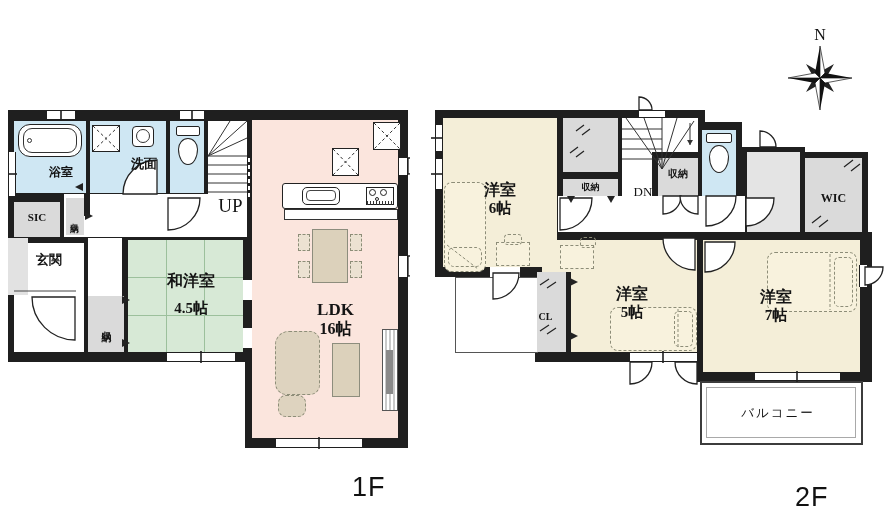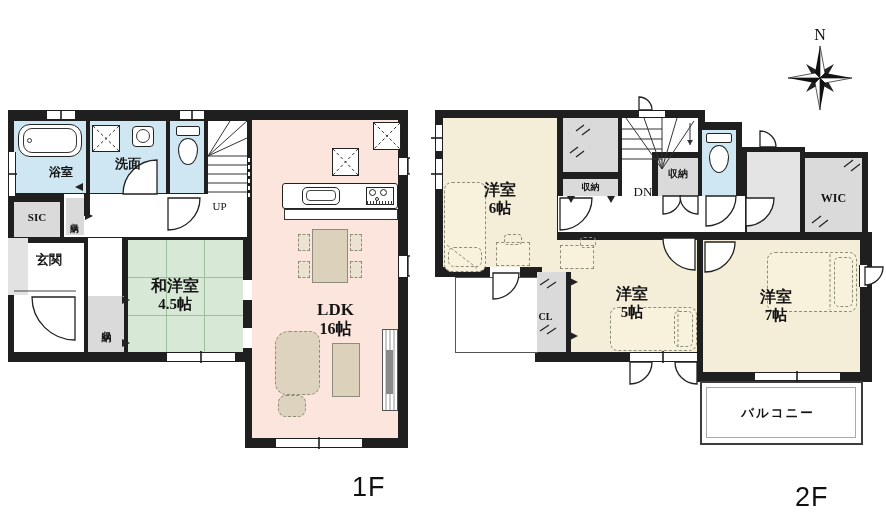--- a/index.html
+++ b/index.html
@@ -132,44 +132,44 @@
         <path d="M77,102 l8,4 -8,4 z"></path>
         <path d="M75,73 l-8,4 8,4 z"></path>
         <path d="M114,186 l8,4 -8,4 z"></path>
         <path d="M114,229 l8,4 -8,4 z"></path>
       </g>
     </svg>
 
     <div class="lbl" style="left:20px;top:54px;width:66px;height:16px;font-size:12px;">
         <span>浴室</span>
       </div>
-    <div class="lbl" style="left:82px;top:46px;width:76px;height:16px;font-size:13px;">
+    <div class="lbl" style="left:82px;top:46px;width:76px;height:16px;font-size:13px;padding-left:16px;">
         <span>洗面</span>
       </div>
     <div class="lbl" style="left:6px;top:100px;width:46px;height:14px;font-size:11px;">
         <span>SIC</span>
       </div>
     <div class="lbl vtext" style="left:59px;top:90px;width:16px;height:34px;font-size:8.5px;">
         <span>収納</span>
       </div>
     <div class="lbl" style="left:6px;top:142px;width:70px;height:15px;font-size:13px;">
         <span>玄関</span>
       </div>
     <div class="lbl vtext" style="left:82px;top:192px;width:32px;height:44px;font-size:10px;">
         <span>収納</span>
       </div>
-    <div class="lbl" style="left:110px;top:162px;width:114px;height:46px;font-size:16px;">
+    <div class="lbl" style="left:126px;top:162px;width:114px;height:46px;font-size:16px;justify-content:space-between;">
       <span>和洋室</span>
         <span style="font-size:15px;">4.5帖</span>
     </div>
     <div class="lbl" style="left:244px;top:185px;width:167px;height:48px;font-size:17px;">
       <span>LDK</span>
         <span style="font-size:16px;">16帖</span>
     </div>
-    <div class="lbl" style="left:192px;top:89px;width:39px;height:15px;font-size:11px;font-weight:400;">
+    <div class="lbl" style="left:203px;top:89px;width:39px;height:15px;font-size:19px;font-weight:400;">
         <span>UP</span>
       </div>
   </div>
 
   <div class="abs" id="floor2" style="left:430px;top:95px;width:456px;height:365px;">
 
     <div class="blk" style="left:5px;top:15px;width:128px;height:167px;"></div>
     <div class="blk" style="left:105px;top:15px;width:170px;height:252px;"></div>
     <div class="blk" style="left:267px;top:27px;width:45px;height:118px;"></div>
     <div class="blk" style="left:312px;top:52px;width:63px;height:93px;"></div>
@@ -293,21 +293,21 @@
         <span>CL</span>
       </div>
     <div class="lbl" style="left:137px;top:184px;width:130px;height:48px;font-size:16px;">
       <span>洋室</span>
         <span style="font-size:15px;">5帖</span>
     </div>
     <div class="lbl" style="left:281px;top:187px;width:130px;height:48px;font-size:16px;">
       <span>洋室</span>
         <span style="font-size:15px;">7帖</span>
     </div>
-    <div class="lbl" style="left:272px;top:310px;width:152px;height:16px;font-size:12.5px;font-weight:700;letter-spacing:2px;">
+    <div class="lbl" style="left:272px;top:310px;width:152px;height:16px;font-size:12.5px;font-weight:400;letter-spacing:2px;">
         <span>バルコニー</span>
       </div>
   </div>
 
   <svg class="abs" style="left:778px;top:22px;" width="84" height="92" viewBox="0 0 84 92">
     <text x="42" y="18" text-anchor="middle" font-size="16" font-family="Liberation Serif, serif" fill="#111">N</text>
     <polygon points="56,42 48,56 56,70 42,62 28,70 36,56 28,42 42,50" fill="#222"></polygon>
     <g>
       <polygon points="42,24 42,56 37,51" fill="#111"></polygon>
       <polygon points="42,24 47,51 42,56" fill="#fff" stroke="#111" stroke-width="0.7"></polygon>

